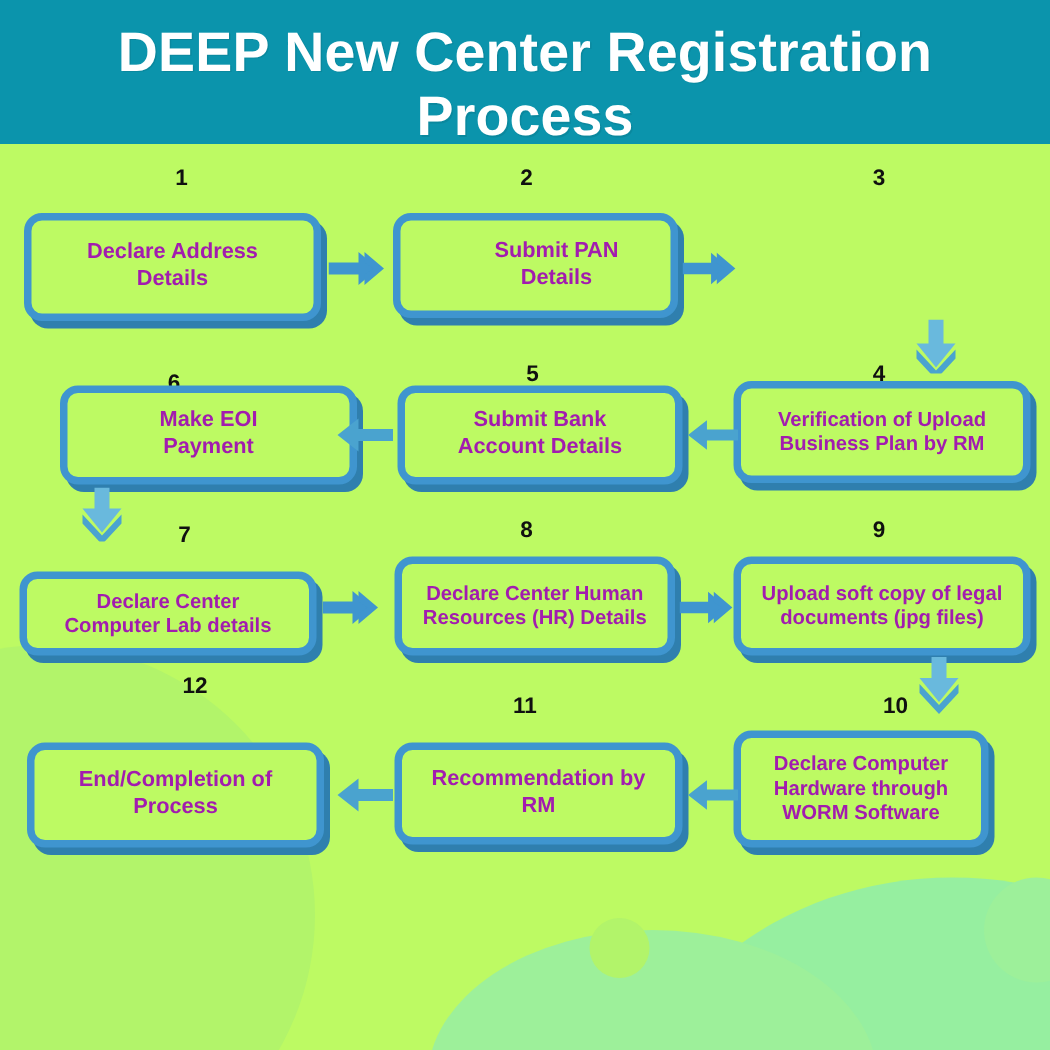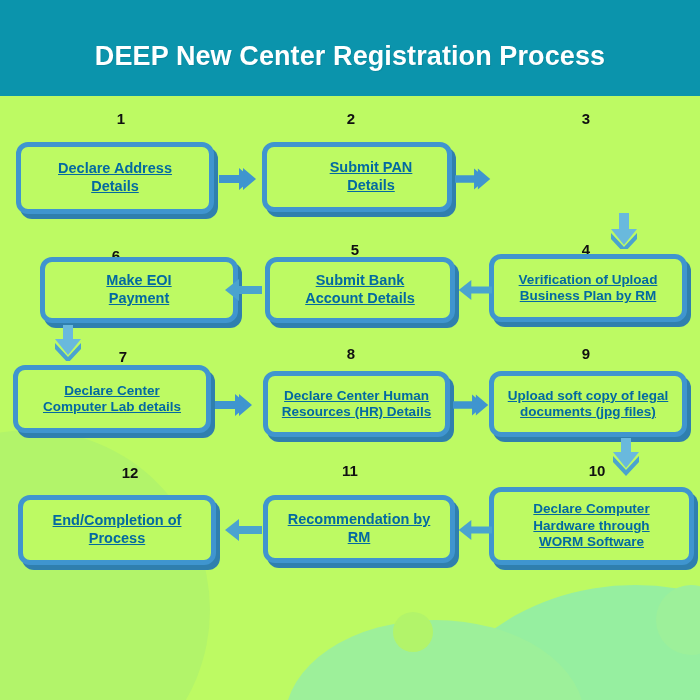--- a/index.html
+++ b/index.html
@@ -79,21 +79,21 @@
     top: 0;
     width: 700px;
     height: 96px;
     background: #0b94ac;
     display: flex;
     align-items: center;
     justify-content: center;
   }
   .header-title {
     color: #ffffff;
-    font-size: 27px;
+    font-size: 37px;
     font-weight: bold;
     line-height: 1.15;
     text-align: center;
     letter-spacing: 0.1px;
     width: 560px;
     text-shadow: 1px 1px 0 rgba(0,0,0,0.08);
     margin-top: 17px;
   }
 
   
@@ -103,26 +103,25 @@
     background: #bdfa63;
     border: 5px solid #3f95cf;
     border-radius: 12px;
     box-shadow: 4px 5px 0 0 #2f7fae;
     display: flex;
     align-items: center;
     justify-content: center;
     padding: 4px 8px;
   }
   .node-label {
-    color: #0369a1;
+    color: #a21caf;
     font-weight: bold;
     font-size: 14.5px;
     line-height: 1.22;
     text-align: center;
-    text-decoration: underline;
   }
   .node-label.small {
     font-size: 13.5px;
     text-align: center;
   }
 
   .step-num {
     position: absolute;
     color: #101010;
     font-weight: bold;
@@ -228,21 +227,21 @@
   </div>
 
   <div class="arrow" style="left:53px; top:325px;">
     <svg width="30" height="36" viewBox="0 0 30 36">
       <path d="M10,0 L20,0 L20,14 L28,14 L15,30 L2,14 L10,14 Z" fill="#69b9dd"></path>
       <path d="M2,18 L15,32 L28,18 L28,24 L15,38 L2,24 Z" fill="#4aa3cf"></path>
     </svg>
   </div>
 
   <div class="step-num" style="left:103px; top:348px;">7</div>
-  <div class="node" style="left:13px; top:365px; width:198px; height:68px;">
+  <div class="node" style="left:13px; top:381px; width:198px; height:56px;">
     <div class="node-label small">
       <span>Declare Center</span><br>
       <span>Computer Lab details</span>
     </div>
   </div>
 
   <div class="step-num" style="left:331px; top:345px;">8</div>
   <div class="node" style="left:263px; top:371px; width:187px; height:66px;">
     <div class="node-label small">
       <span>Declare Center Human</span><br>
@@ -271,38 +270,38 @@
     </svg>
   </div>
 
   <div class="arrow" style="left:611px; top:438px;">
     <svg width="30" height="38" viewBox="0 0 30 38">
       <path d="M10,0 L20,0 L20,14 L28,14 L15,30 L2,14 L10,14 Z" fill="#69b9dd"></path>
       <path d="M2,18 L15,32 L28,18 L28,24 L15,38 L2,24 Z" fill="#4aa3cf"></path>
     </svg>
   </div>
 
-  <div class="step-num" style="left:110px; top:464px;">12</div>
+  <div class="step-num" style="left:110px; top:449px;">12</div>
   <div class="node" style="left:18px; top:495px; width:198px; height:70px;">
     <div class="node-label">
       <span>End/Completion of</span><br>
       <span>Process</span>
     </div>
   </div>
 
   <div class="step-num" style="left:330px; top:462px;">11</div>
   <div class="node" style="left:263px; top:495px; width:192px; height:68px;">
     <div class="node-label">
       <span>Recommendation by</span><br>
       <span>RM</span>
     </div>
   </div>
 
   <div class="step-num" style="left:577px; top:462px;">10</div>
-  <div class="node" style="left:489px; top:487px; width:205px; height:78px;">
+  <div class="node" style="left:489px; top:487px; width:170px; height:78px;">
     <div class="node-label small">
       <span>Declare Computer</span><br>
       <span>Hardware through</span><br>
       <span>WORM Software</span>
     </div>
   </div>
 
   <div class="arrow" style="left:222px; top:517px;">
     <svg width="40" height="26" viewBox="0 0 40 26">
       <path d="M40,9 L17,9 L17,2 L3,13 L17,24 L17,17 L40,17 Z" fill="#4aa3cf"></path>

